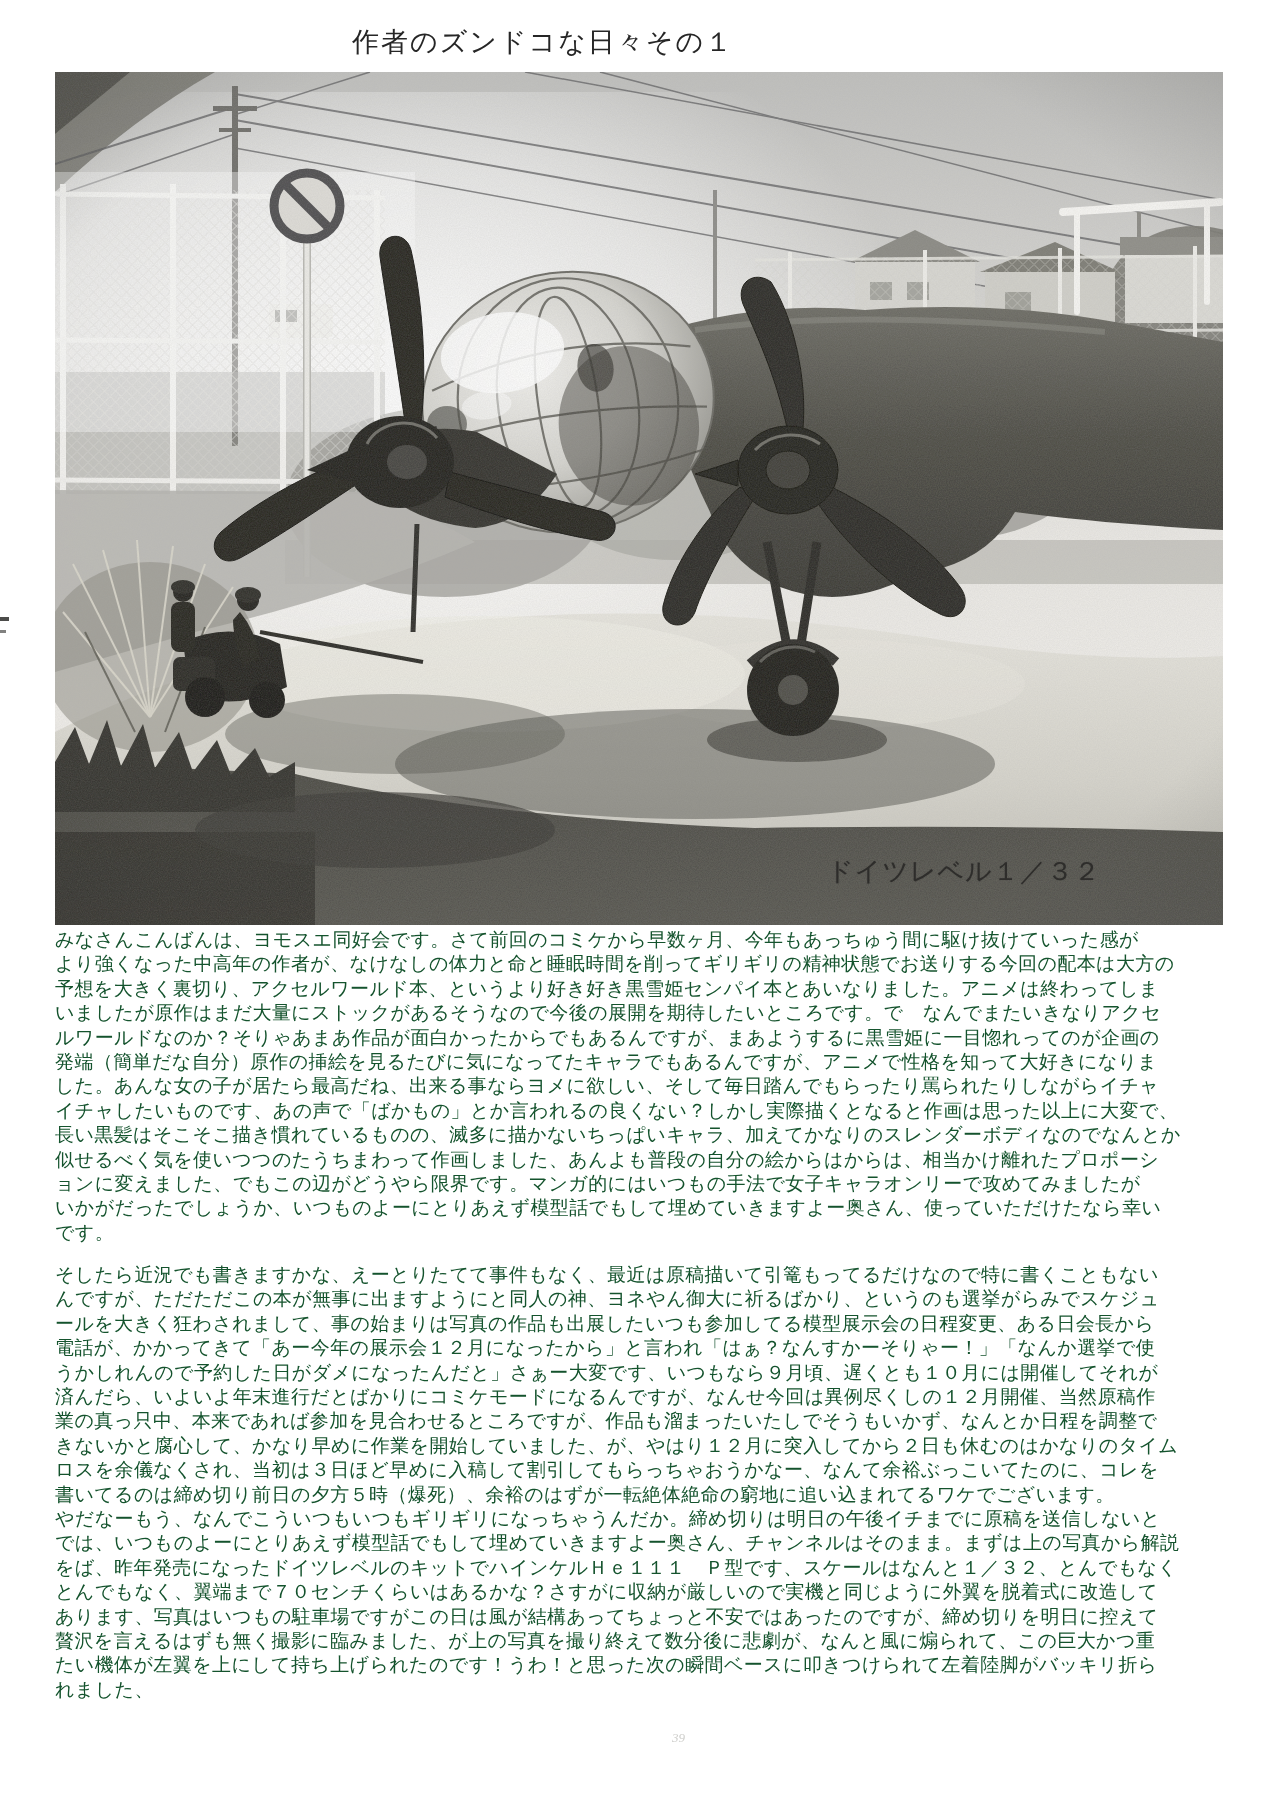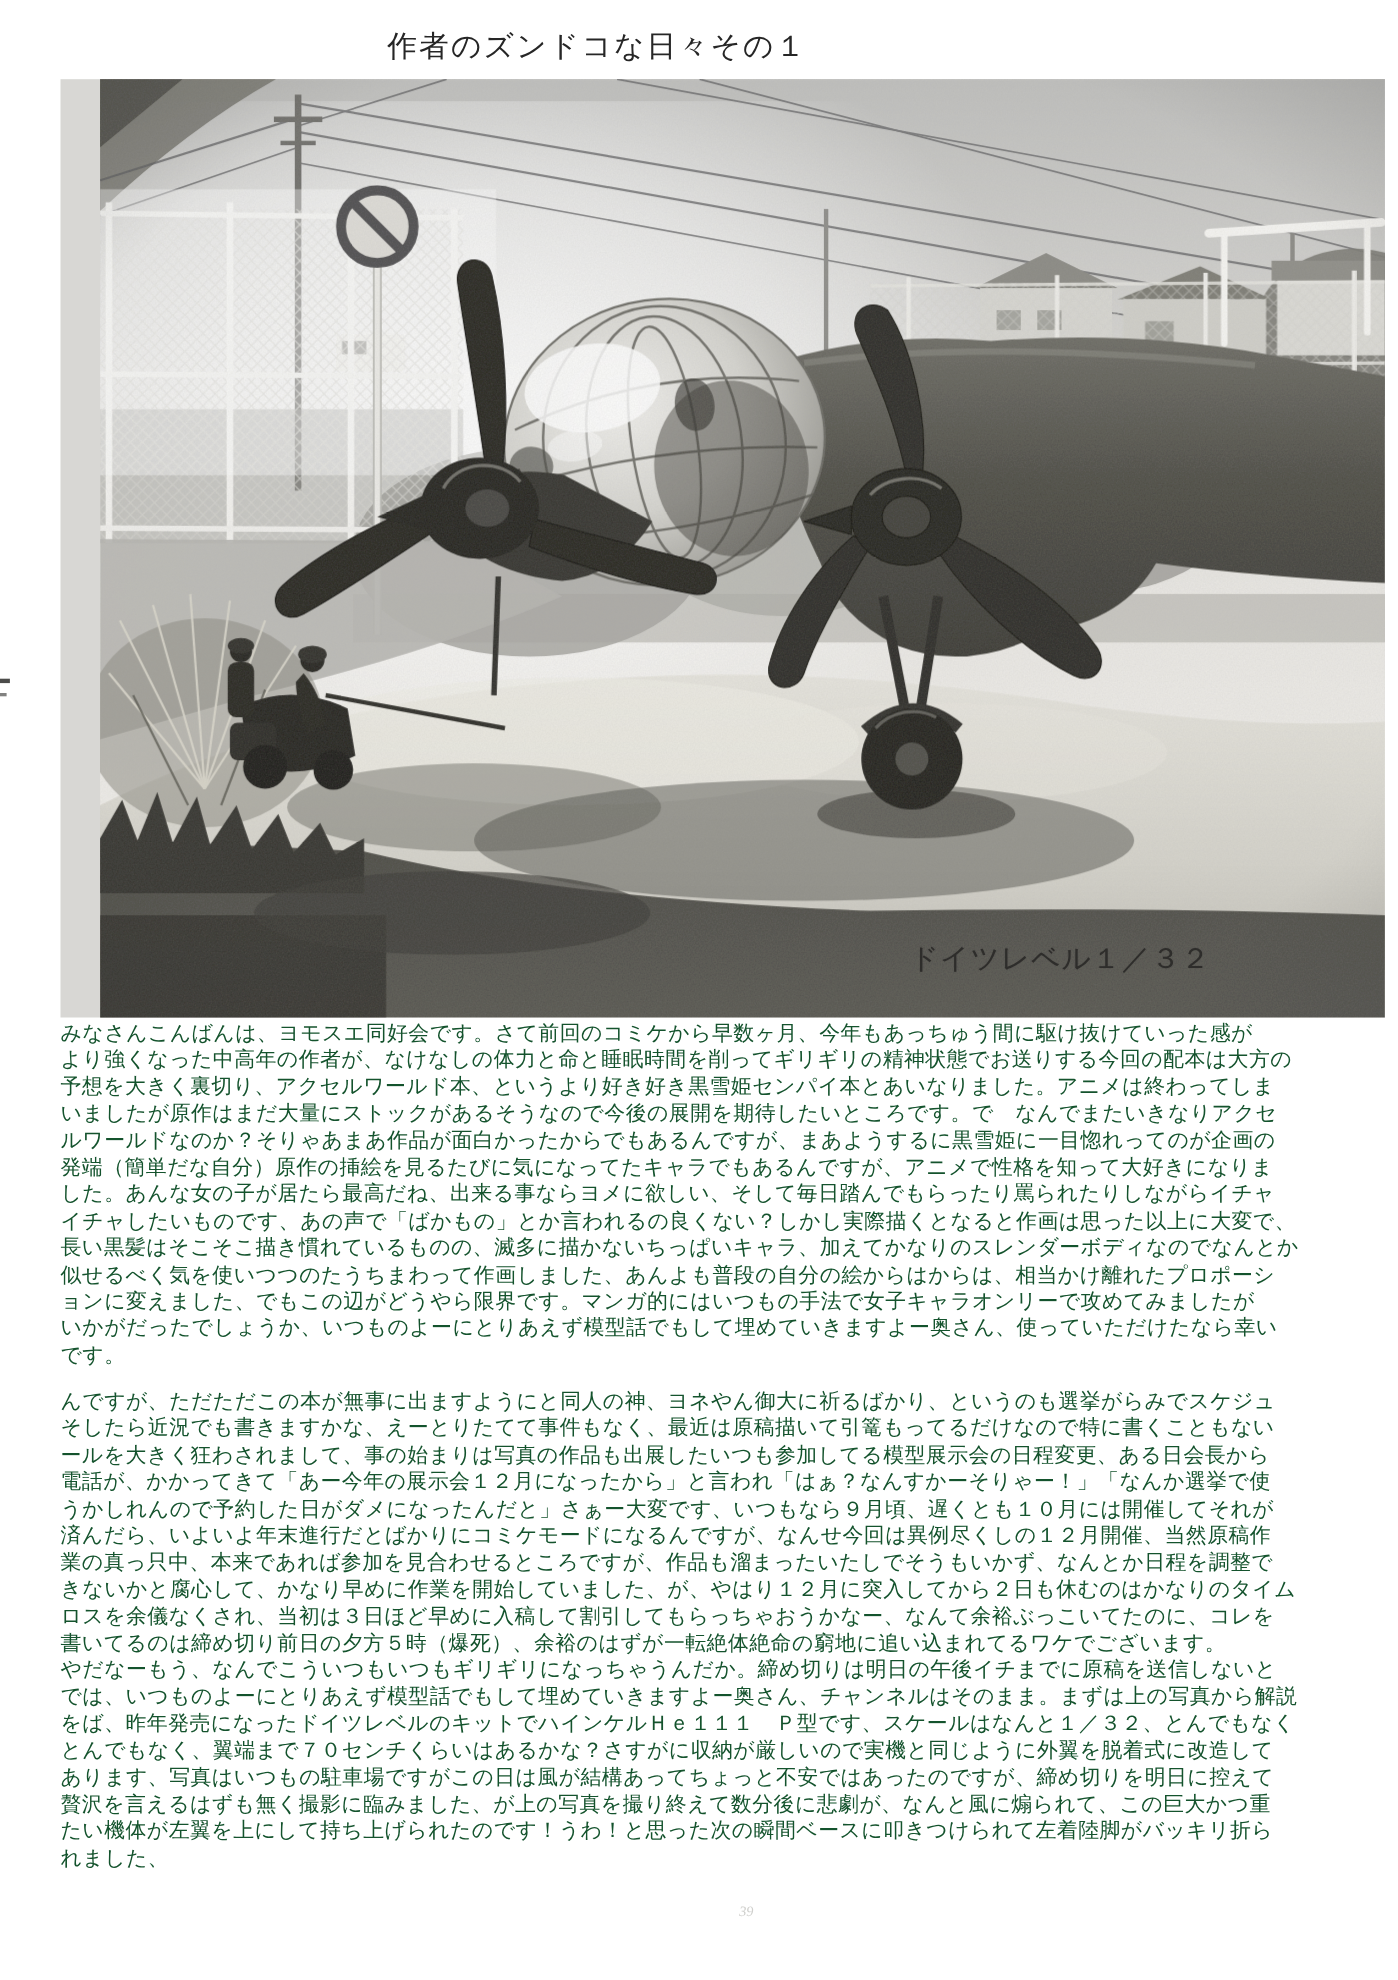--- a/index.html
+++ b/index.html
@@ -5,21 +5,21 @@
   html,body{margin:0;padding:0;}
   body{
     width:1271px;height:1800px;position:relative;background:#ffffff;overflow:hidden;
     font-family:"Liberation Serif","DejaVu Serif",serif;color:#1e1e1e;
   }
   .page-title{
     position:absolute;left:352px;top:24px;font-size:27px;letter-spacing:2px;color:#262626;
     white-space:nowrap;
   }
   .photo{
-    position:absolute;left:55px;top:72px;width:1168px;height:853px;background:#d8d7d4;overflow:hidden;padding-left:36px;
+    position:absolute;left:55px;top:72px;width:1168px;height:853px;background:#d8d7d4;overflow:hidden;
   }
   .photo svg{display:block;}
   .photo-caption{
     position:absolute;color:#2e2d2b;font-size:26px;letter-spacing:1px;white-space:nowrap;
     text-shadow:0 0 1px rgba(40,40,40,.35);
   }
   .caption-line1{left:772px;top:782px;}
   .caption-line2{left:766px;top:867px;margin-top:40px;}
   .body-text{
     position:absolute;left:55px;top:928px;width:1175px;font-size:19px;line-height:24.4px;
@@ -322,22 +322,22 @@
     <div class="line">発端（簡単だな自分）原作の挿絵を見るたびに気になってたキャラでもあるんですが、アニメで性格を知って大好きになりま</div>
     <div class="line">した。あんな女の子が居たら最高だね、出来る事ならヨメに欲しい、そして毎日踏んでもらったり罵られたりしながらイチャ</div>
     <div class="line">イチャしたいものです、あの声で「ばかもの」とか言われるの良くない？しかし実際描くとなると作画は思った以上に大変で、</div>
     <div class="line">長い黒髪はそこそこ描き慣れているものの、滅多に描かないちっぱいキャラ、加えてかなりのスレンダーボディなのでなんとか</div>
     <div class="line">似せるべく気を使いつつのたうちまわって作画しました、あんよも普段の自分の絵からはからは、相当かけ離れたプロポーシ</div>
     <div class="line">ョンに変えました、でもこの辺がどうやら限界です。マンガ的にはいつもの手法で女子キャラオンリーで攻めてみましたが</div>
     <div class="line">いかがだったでしょうか、いつものよーにとりあえず模型話でもして埋めていきますよー奥さん、使っていただけたなら幸い</div>
     <div class="line">です。</div>
   </div>
   <div class="para2">
+    <div class="line">そしたら近況でも書きますかな、えーとりたてて事件もなく、最近は原稿描いて引篭もってるだけなので特に書くこともない</div>
     <div class="line">んですが、ただただこの本が無事に出ますようにと同人の神、ヨネやん御大に祈るばかり、というのも選挙がらみでスケジュ</div>
-    <div class="line">そしたら近況でも書きますかな、えーとりたてて事件もなく、最近は原稿描いて引篭もってるだけなので特に書くこともない</div>
     <div class="line">ールを大きく狂わされまして、事の始まりは写真の作品も出展したいつも参加してる模型展示会の日程変更、ある日会長から</div>
     <div class="line">電話が、かかってきて「あー今年の展示会１２月になったから」と言われ「はぁ？なんすかーそりゃー！」「なんか選挙で使</div>
     <div class="line">うかしれんので予約した日がダメになったんだと」さぁー大変です、いつもなら９月頃、遅くとも１０月には開催してそれが</div>
     <div class="line">済んだら、いよいよ年末進行だとばかりにコミケモードになるんですが、なんせ今回は異例尽くしの１２月開催、当然原稿作</div>
     <div class="line">業の真っ只中、本来であれば参加を見合わせるところですが、作品も溜まったいたしでそうもいかず、なんとか日程を調整で</div>
     <div class="line">きないかと腐心して、かなり早めに作業を開始していました、が、やはり１２月に突入してから２日も休むのはかなりのタイム</div>
     <div class="line">ロスを余儀なくされ、当初は３日ほど早めに入稿して割引してもらっちゃおうかなー、なんて余裕ぶっこいてたのに、コレを</div>
     <div class="line">書いてるのは締め切り前日の夕方５時（爆死）、余裕のはずが一転絶体絶命の窮地に追い込まれてるワケでございます。</div>
     <div class="line">やだなーもう、なんでこういつもいつもギリギリになっちゃうんだか。締め切りは明日の午後イチまでに原稿を送信しないと</div>
     <div class="line">では、いつものよーにとりあえず模型話でもして埋めていきますよー奥さん、チャンネルはそのまま。まずは上の写真から解説</div>

